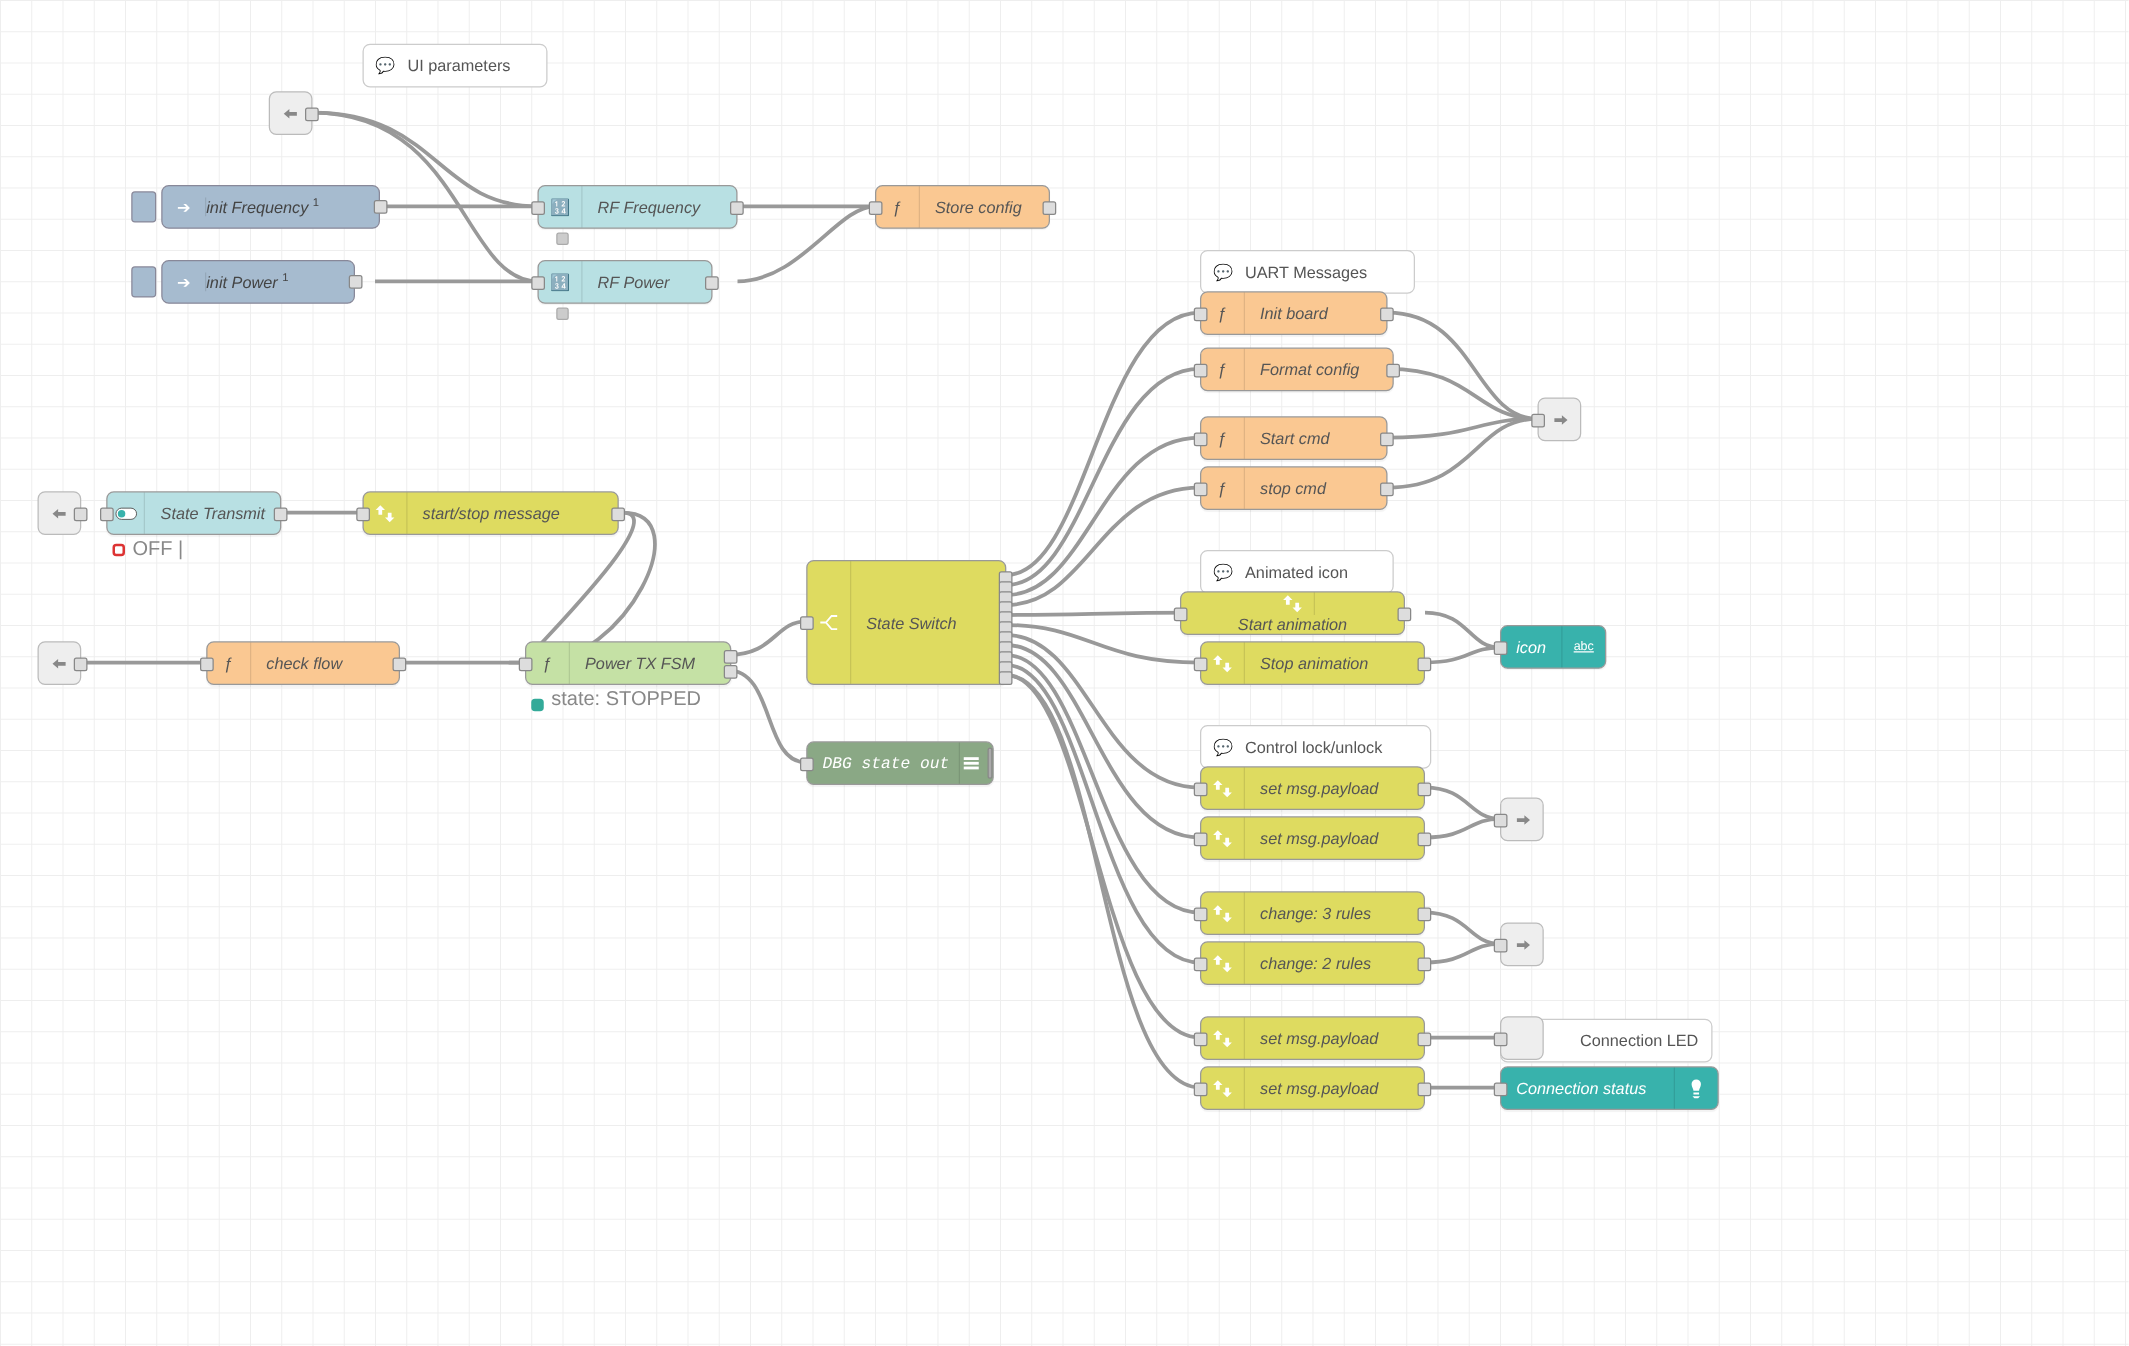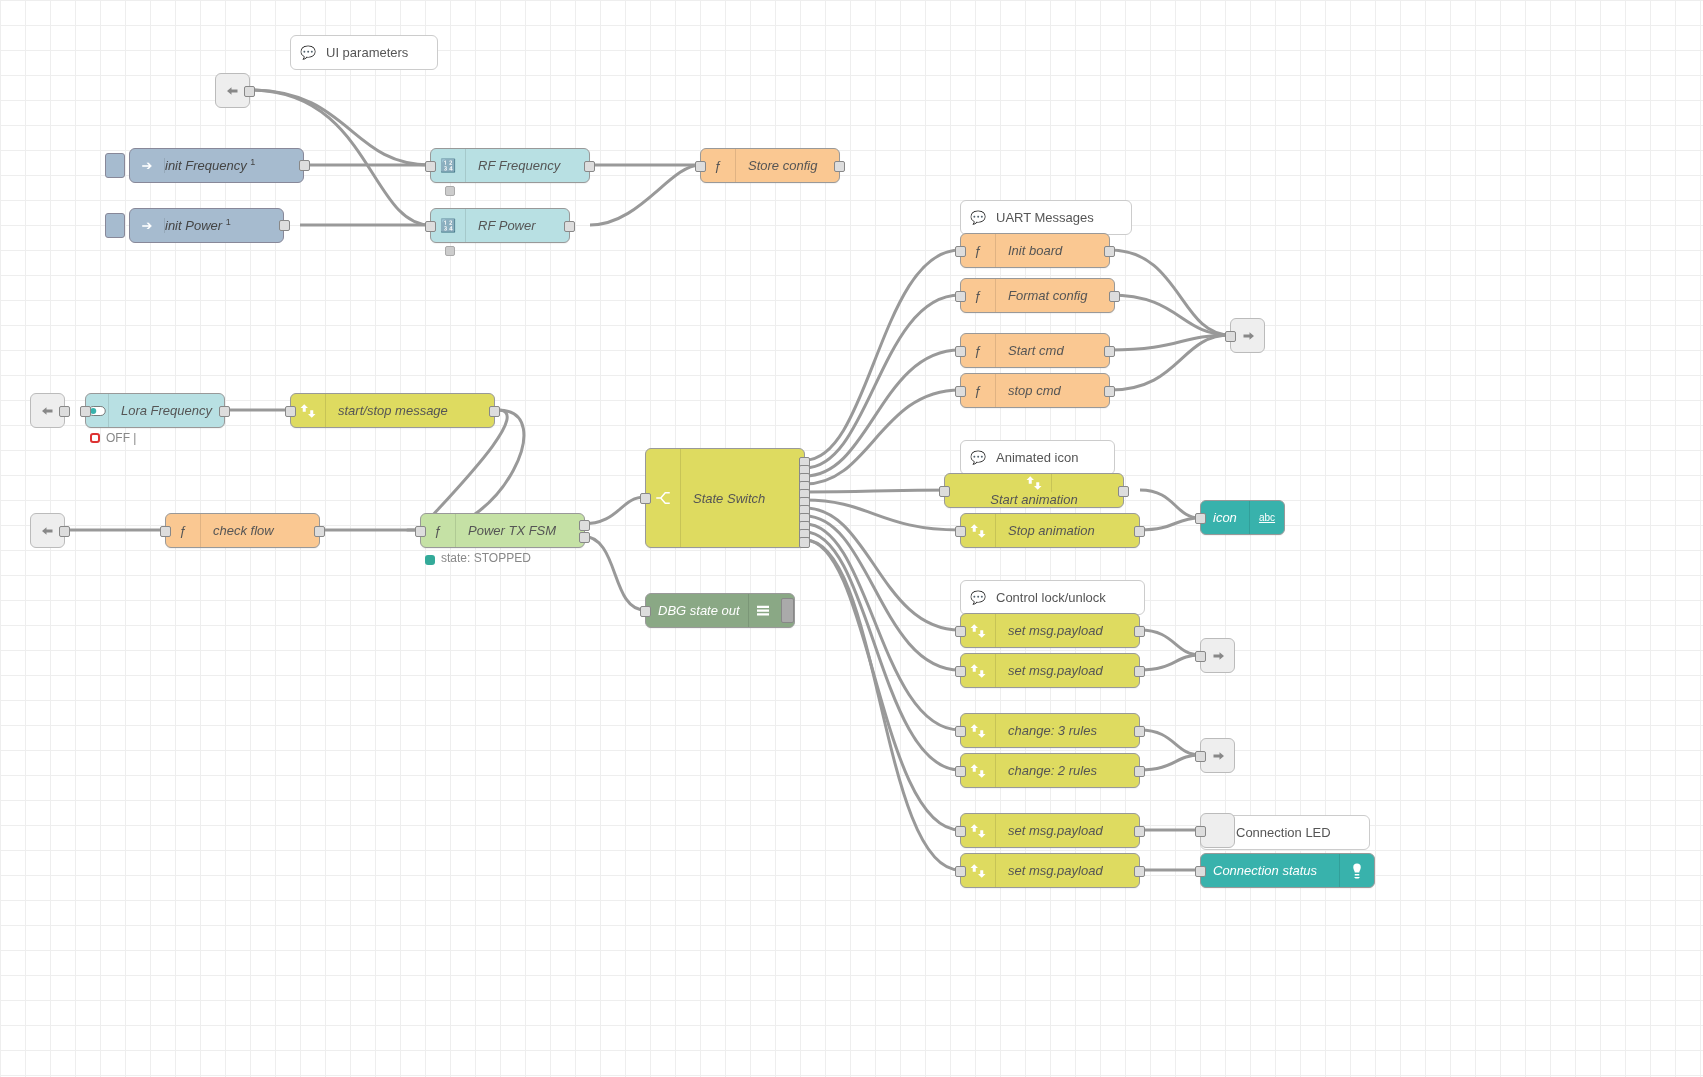--- a/index.html
+++ b/index.html
@@ -24,21 +24,21 @@
 .inject .body .icon { width: 35px; display: flex; align-items: center; justify-content: center; border-right: 1px solid rgba(0,0,0,0.1); color: #fff; font-style: normal; }
 .ui-switch { background: #b8e0e3; }
 .ui-num { background: #b8e0e3; }
 .fn { background: #fac892; }
 .change { background: #dedb60; }
 .switch { background: #dedb60; }
 .subflow { background: #c5e1a5; }
 .debug { background: #8aa885; color: #fff; }
 .ui-text { background: #38b2ac; color: #fff; }
 .ui-led { background: #38b2ac; color: #fff; }
-.status { position: absolute; display: flex; align-items: center; gap: 6px; font-size: 12px; font-style: normal; color: #888; }
+.status { position: absolute; display: flex; align-items: center; gap: 6px; font-size: 16px; font-style: normal; color: #888; }
 .status .dot { width: 10px; height: 10px; border-radius: 3px; }
 .status .dot.red { border: 2px solid #d33; background: #fff; }
 .status .dot.green { background: #3a9; }
 .sup { font-size: 9px; vertical-align: super; font-style: normal; }
 .debug .btn { width: 15px; height: 25px; background: #aaa; border: 1px solid #888; border-radius: 2px; margin-left: 4px; }
 svg.ic { width: 18px; height: 18px; }
 .ghost-port { position: absolute; width: 10px; height: 10px; background: #ccc; border: 1px solid #aaa; border-radius: 2px; }
 </style>
 </head>
 <body>
@@ -107,21 +107,21 @@
   <span class="label">UART Messages</span>
 </div>
 <div class="comment" style="left:960px; top:440px; width:155px;">
   <span class="icon">💬</span>
   <span class="label">Animated icon</span>
 </div>
 <div class="comment" style="left:960px; top:580px; width:185px;">
   <span class="icon">💬</span>
   <span class="label">Control lock/unlock</span>
 </div>
-<div class="comment" style="left:1200px; top:815px; width:170px;">
+<div class="comment" style="left:1200px; top:815px; width:170px;gap:28px;">
   <span class="icon">💬</span>
   <span class="label">Connection LED</span>
 </div>
 
 <div class="link" style="left:215px; top:73px;">
   <svg class="ic" viewBox="0 0 24 24">
       <path d="M4 12l6-5v3h8v4h-8v3z" fill="#888"></path>
     </svg>
   <div class="port" style="right:-6px; top:12px;"></div>
 </div>
@@ -201,21 +201,21 @@
   <div class="port" style="right:-6px; top:12px;"></div>
 </div>
 
 <div class="node ui-switch" style="left:85px; top:393px; width:140px;">
   <span class="icon">
     <svg class="ic" viewBox="0 0 24 14">
         <rect x="1" y="1" width="22" height="12" rx="6" fill="#fff" stroke="#555"></rect>
         <circle cx="7" cy="7" r="4" fill="#38b2ac"></circle>
       </svg>
   </span>
-  <span class="label">Lora Frequency</span>
+  <span class="label">State Transmit</span>
   <div class="port" style="left:-6px; top:12px;"></div>
   <div class="port" style="right:-6px; top:12px;"></div>
 </div>
 <div class="status" style="left:90px; top:431px;">
   <span class="dot red"></span>
   <span>OFF |</span>
 </div>
 
 <div class="node change" style="left:290px; top:393px; width:205px;">
   <span class="icon">
@@ -262,21 +262,21 @@
   <div class="port" style="right:-6px; top:40px;"></div>
   <div class="port" style="right:-6px; top:48px;"></div>
   <div class="port" style="right:-6px; top:56px;"></div>
   <div class="port" style="right:-6px; top:64px;"></div>
   <div class="port" style="right:-6px; top:72px;"></div>
   <div class="port" style="right:-6px; top:80px;"></div>
   <div class="port" style="right:-6px; top:88px;"></div>
 </div>
 
 <div class="node debug" style="left:645px; top:593px; width:150px;">
-  <span class="label" style="flex:1; padding-right:8px;">DBG state out</span>
+  <span class="label" style="flex:1; padding-right:8px;font-family:Liberation Mono, monospace;">DBG state out</span>
   <span class="icon icon-r">
     <svg class="ic" viewBox="0 0 24 24">
         <rect x="4" y="5" width="16" height="3" fill="#fff"></rect>
         <rect x="4" y="10" width="16" height="3" fill="#fff"></rect>
         <rect x="4" y="15" width="16" height="3" fill="#fff"></rect>
       </svg>
   </span>
   <div class="btn"></div>
   <div class="port" style="left:-6px; top:12px;"></div>
 </div>

